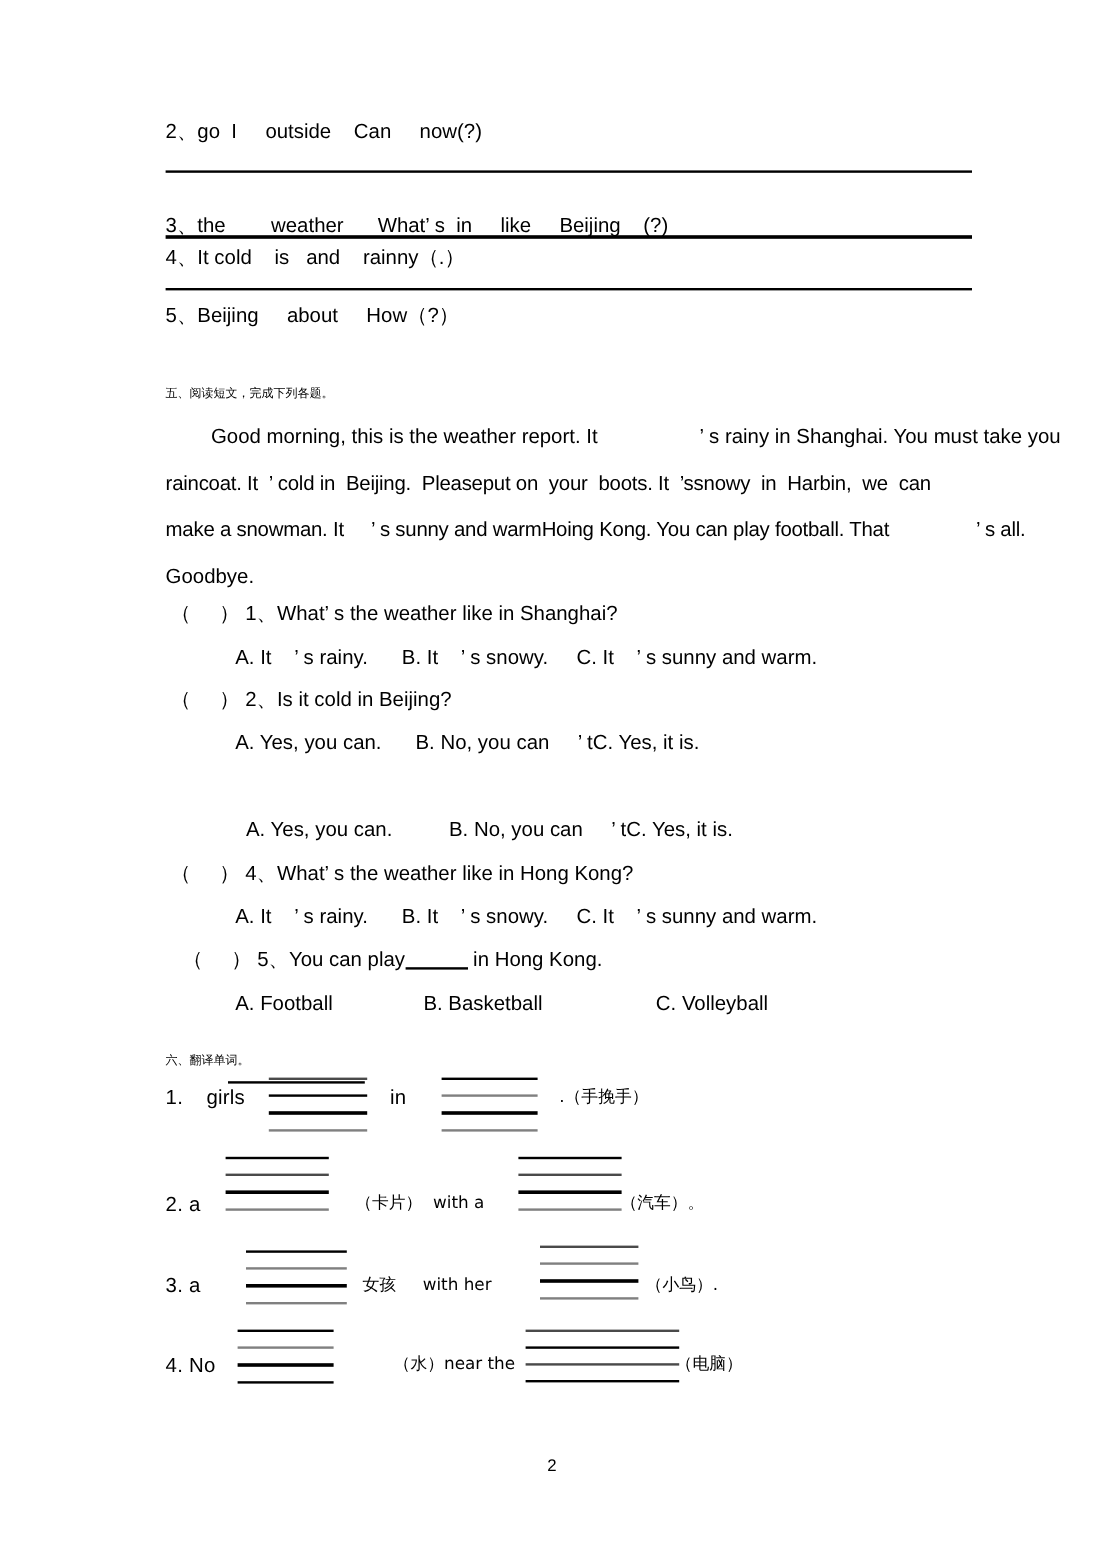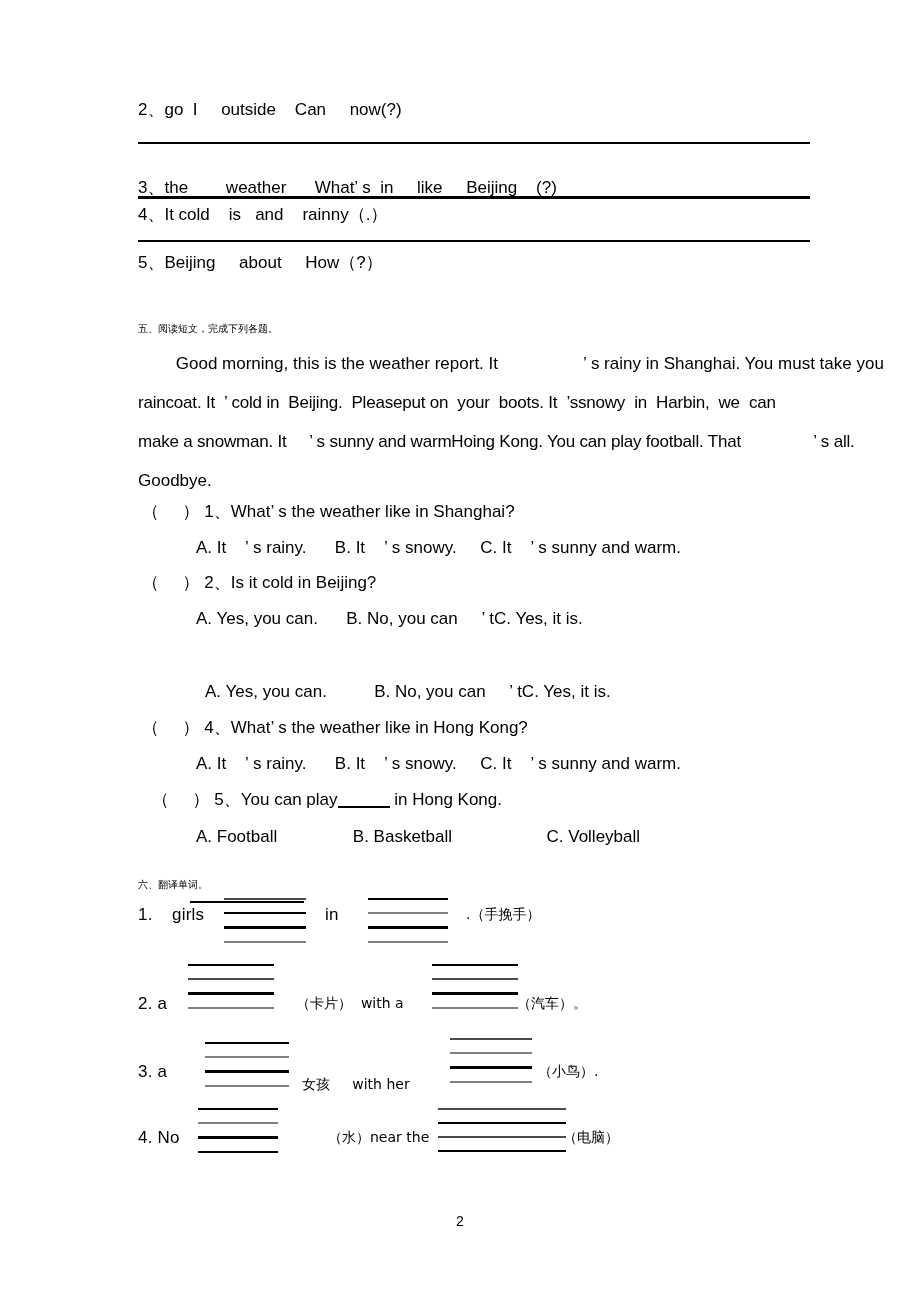--- a/index.html
+++ b/index.html
@@ -229,21 +229,21 @@
   <div class="wblank" style="left:205px; top:1042px; width:84px;">
     <i class="r-solid"></i>
     <i style="height:12px;"></i>
     <i class="r-gray"></i>
     <i style="height:12px;"></i>
     <i class="r-bold"></i>
     <i style="height:12px;"></i>
     <i class="r-gray"></i>
   </div>
 
-  <div class="abs cn-small" style="left:302px; top:1064px;margin-top:13px;">女孩     with her</div>
+  <div class="abs cn-small" style="left:302px; top:1064px;">女孩     with her</div>
 
   <div class="wblank" style="left:450px; top:1038px; width:82px;">
     <i class="r-dotted"></i>
     <i style="height:12px;"></i>
     <i class="r-gray"></i>
     <i style="height:12px;"></i>
     <i class="r-bold"></i>
     <i style="height:12px;"></i>
     <i class="r-gray"></i>
   </div>

